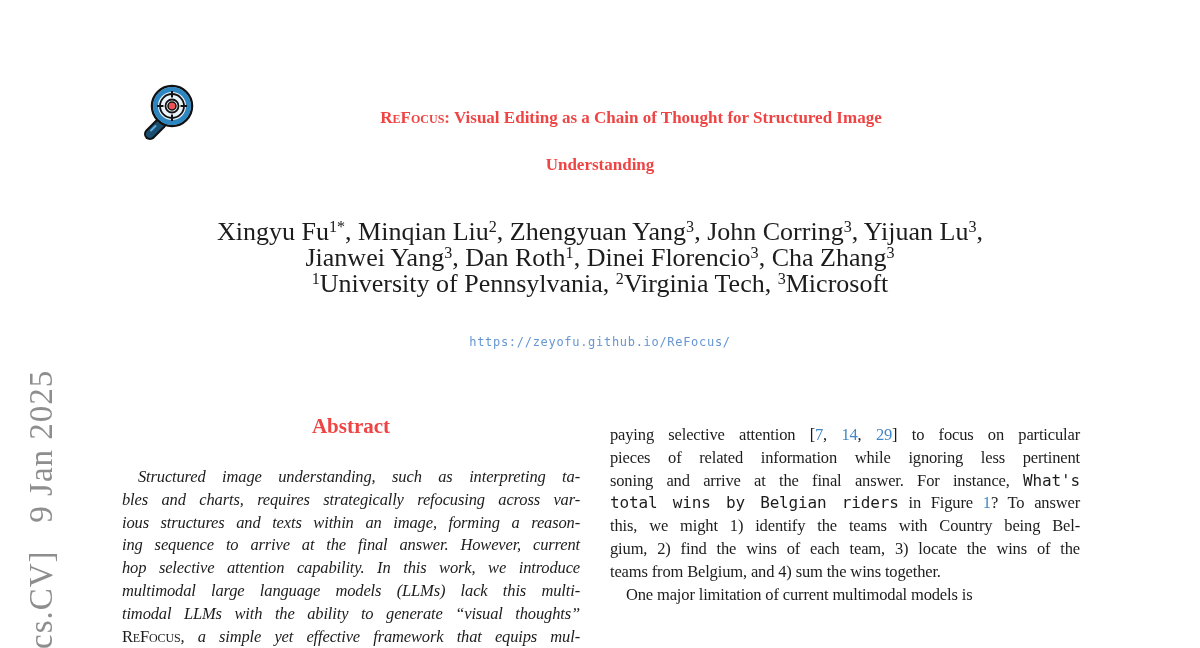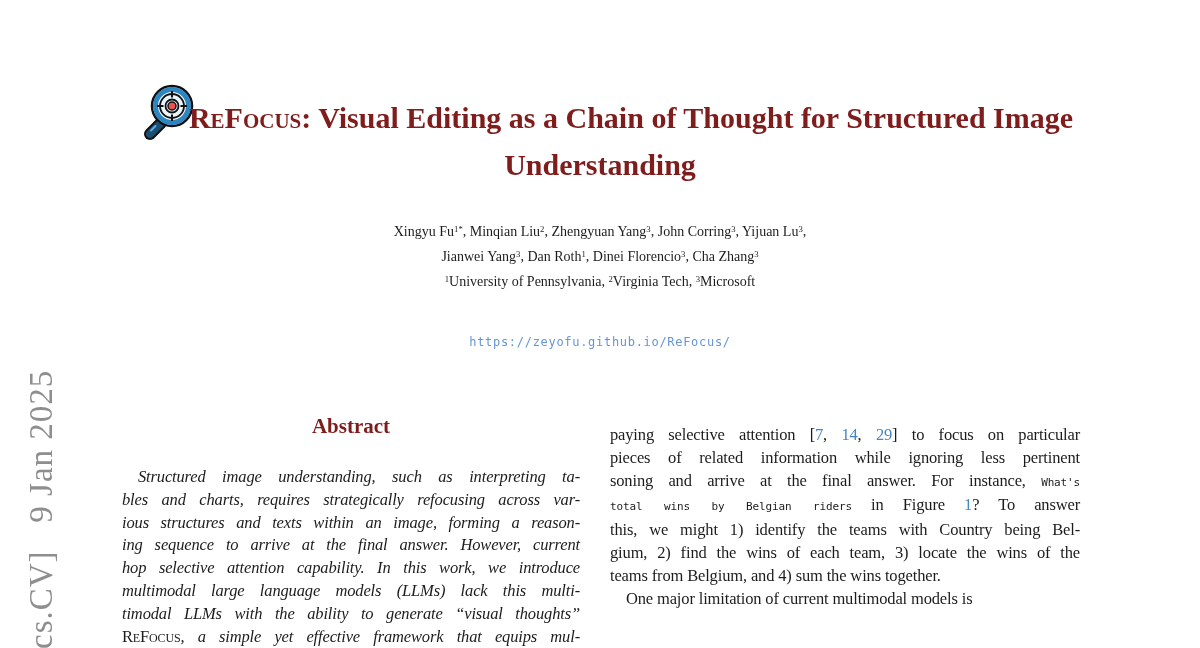--- a/index.html
+++ b/index.html
@@ -20,21 +20,21 @@
   }
   .tline.left  { text-align-last: left; }
   .tline.center{ text-align: center; text-align-last: center; }
   .tline.ind   { padding-left: 16px; }
   .tline.padicon { padding-left: 62px; }
 
   
   .it   { font-style: italic; }
   .b    { font-weight: 400; }
   .sc   { font-variant: small-caps; }
-  .mono { font-family: "DejaVu Sans Mono", monospace; font-size: 11px; }
+  .mono { font-family: "DejaVu Sans Mono", monospace; font-size: 16px; }
   .blue { color: var(--cite-blue, #4187c7); }
   .sup  { font-size: 62%; position: relative; top: -0.48em; }
 
   
   #arxiv-banner {
     position: absolute;
     left: 23px;
     top: 661px;
     transform: rotate(-90deg);
     transform-origin: 0 0;
@@ -50,33 +50,33 @@
     left: 142px;
     top: 84px;
     width: 52px;
     height: 56px;
   }
   #title-block {
     position: absolute;
     left: 120px;
     top: 94px;
     width: 960px;
-    font-size: 30px;
+    font-size: 17px;
     font-weight: 700;
-    color: #7f1d1d;
+    color: #ef4444;
   }
   #title-block .tline { line-height: 47px; }
 
   
   #authors-block {
     position: absolute;
     left: 120px;
     top: 220px;
     width: 960px;
-    font-size: 14px;
+    font-size: 26px;
   }
   #authors-block .tline { line-height: 23px; }
 
   
   #link-line {
     position: absolute;
     left: 120px;
     top: 335px;
     width: 960px;
     text-align: center;
@@ -88,21 +88,21 @@
 
   
   #abstract-heading {
     position: absolute;
     left: 122px;
     top: 414px;
     width: 458px;
     text-align: center;
     font-weight: 700;
     font-size: 21px;
-    color: #7f1d1d;
+    color: #ef4444;
   }
   #abstract-body {
     position: absolute;
     left: 122px;
     top: 466px;
     width: 458px;
     font-size: 16.5px;
     letter-spacing: -0.15px;
   }
   #abstract-body .tline { line-height: 22.8px; }

